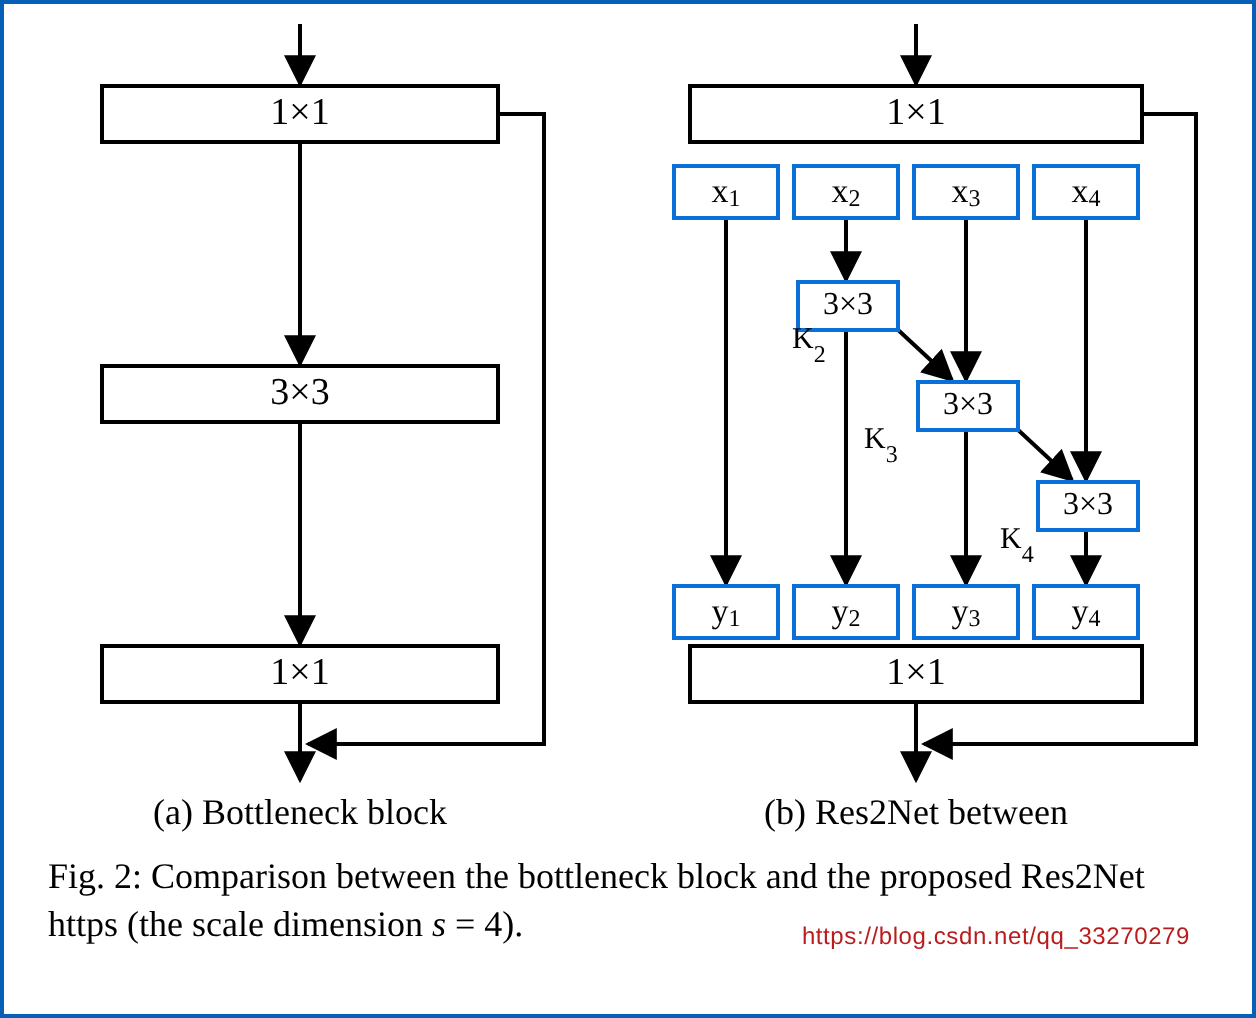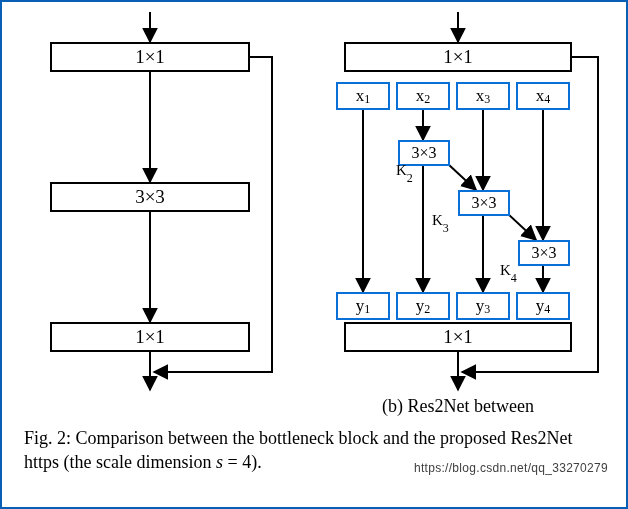--- a/index.html
+++ b/index.html
@@ -80,24 +80,24 @@
   }
 
   .caption {
     font-size: 18px;
     padding: 14px 12px 0 12px;
     line-height: 1.35;
   }
   .ital { font-style: italic; }
   .watermark {
     position: absolute;
-    right: 18px;
+    right: 31px;
     bottom: 32px;
     font-size: 12px;
-    color: #404040;
+    color: #b91c1c;
     font-family: Arial, sans-serif;
     letter-spacing: 0.3px;
   }
 </style>
 </head>
 <body>
 
 <div class="page">
 
   <div class="diagrams">
@@ -125,20 +125,21 @@
       <div class="box" style="left:30px; top:30px;  width:200px; height:30px;">
           <span>1×1</span>
         </div>
       <div class="box" style="left:30px; top:170px; width:200px; height:30px;">
           <span>3×3</span>
         </div>
       <div class="box" style="left:30px; top:310px; width:200px; height:30px;">
           <span>1×1</span>
         </div>
 
+      <div class="subcaption" style="position:absolute; left:0; right:0; top:380px;">(a) Bottleneck block</div>
     </div>
 
     <div class="col col-b">
 
       <svg class="wires">
         <defs>
           <marker id="ah2" viewBox="0 0 10 10" refX="9" refY="5" markerWidth="8" markerHeight="8" orient="auto-start-reverse">
             <path d="M 0 0 L 10 5 L 0 10 z" fill="#000"></path>
           </marker>
         </defs>

